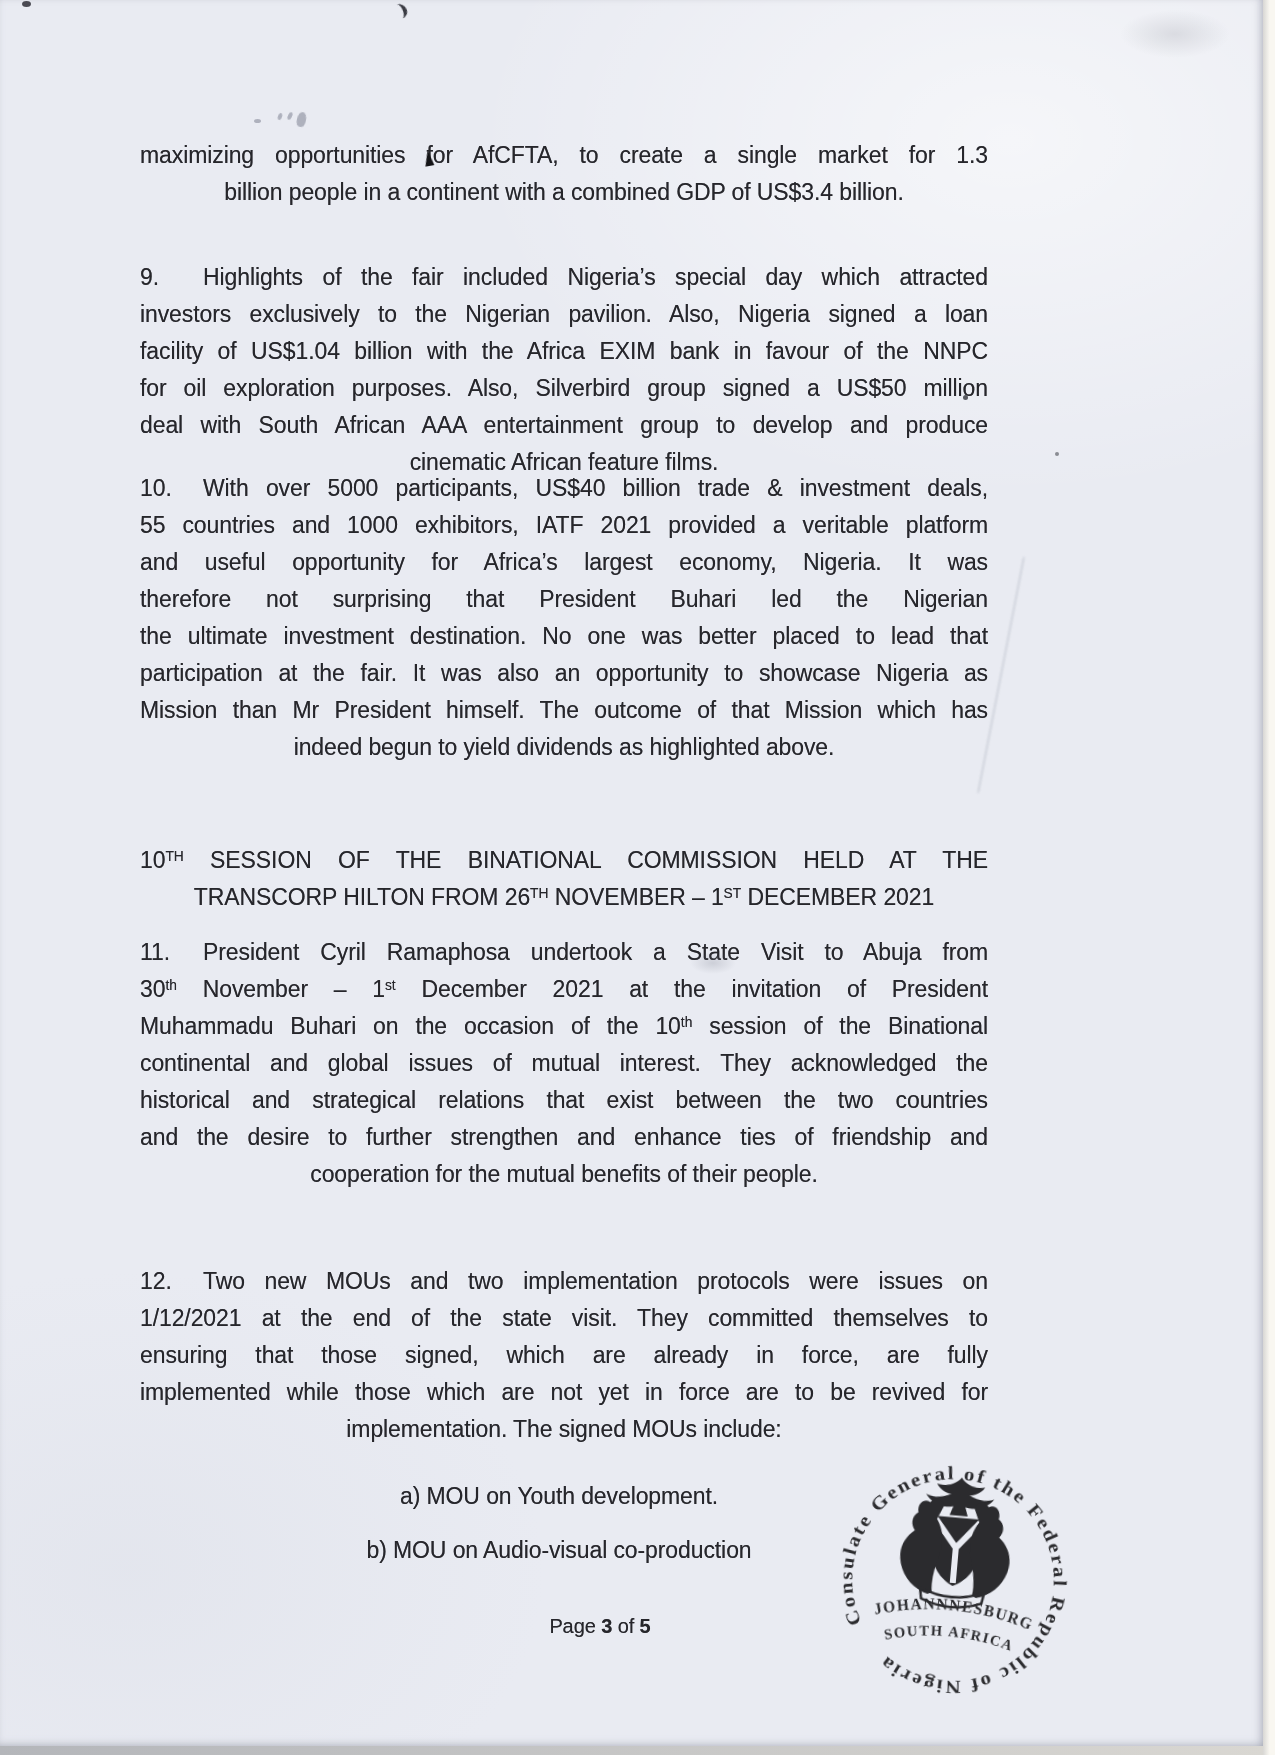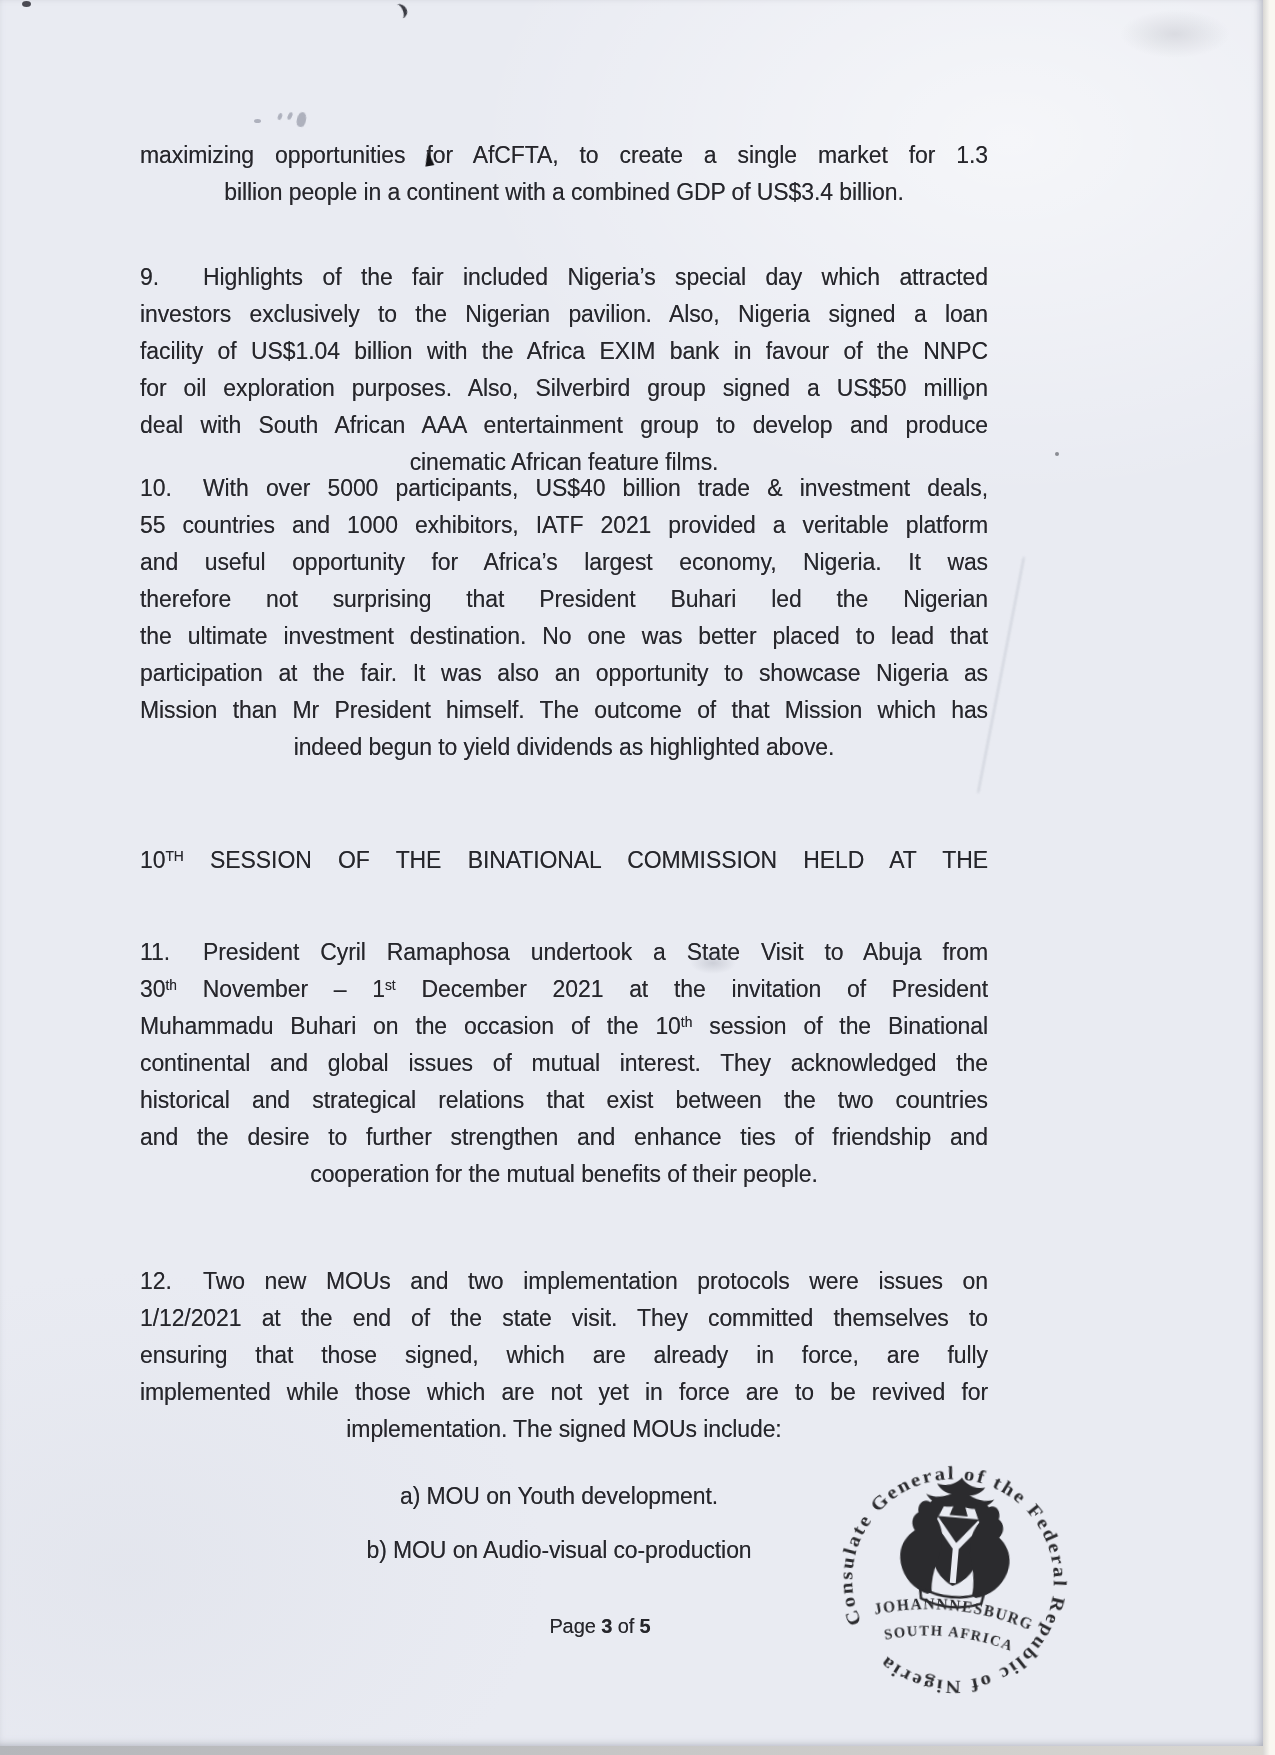--- a/index.html
+++ b/index.html
@@ -103,20 +103,21 @@
       <div class="tline"><span>and useful opportunity for Africa’s largest economy, Nigeria. It was</span></div>
       <div class="tline"><span>therefore not surprising that President Buhari led the Nigerian</span></div>
       <div class="tline"><span>the ultimate investment destination. No one was better placed to lead that</span></div>
       <div class="tline"><span>participation at the fair. It was also an opportunity to showcase Nigeria as</span></div>
       <div class="tline"><span>Mission than Mr President himself. The outcome of that Mission which has</span></div>
       <div class="tline natural"><span>indeed begun to yield dividends as highlighted above.</span></div>
     </div>
 
   <div class="tblock block-heading">
       <div class="tline"><span>10</span><sup>TH</sup><span> SESSION OF THE BINATIONAL COMMISSION HELD AT THE</span></div>
+      <div class="tline natural"><span>TRANSCORP HILTON FROM 26</span><sup>TH</sup><span> NOVEMBER – 1</span><sup>ST</sup><span> DECEMBER 2021</span></div>
     </div>
 
   <div class="tblock block-p11">
       <div class="tline"><span class="num">11.</span><span>President Cyril Ramaphosa undertook a State Visit to Abuja from</span></div>
       <div class="tline"><span>30</span><sup>th</sup><span> November – 1</span><sup>st</sup><span> December 2021 at the invitation of President</span></div>
       <div class="tline"><span>Muhammadu Buhari on the occasion of the 10</span><sup>th</sup><span> session of the Binational</span></div>
       <div class="tline"><span>continental and global issues of mutual interest. They acknowledged the</span></div>
       <div class="tline"><span>historical and strategical relations that exist between the two countries</span></div>
       <div class="tline"><span>and the desire to further strengthen and enhance ties of friendship and</span></div>
       <div class="tline natural"><span>cooperation for the mutual benefits of their people.</span></div>

